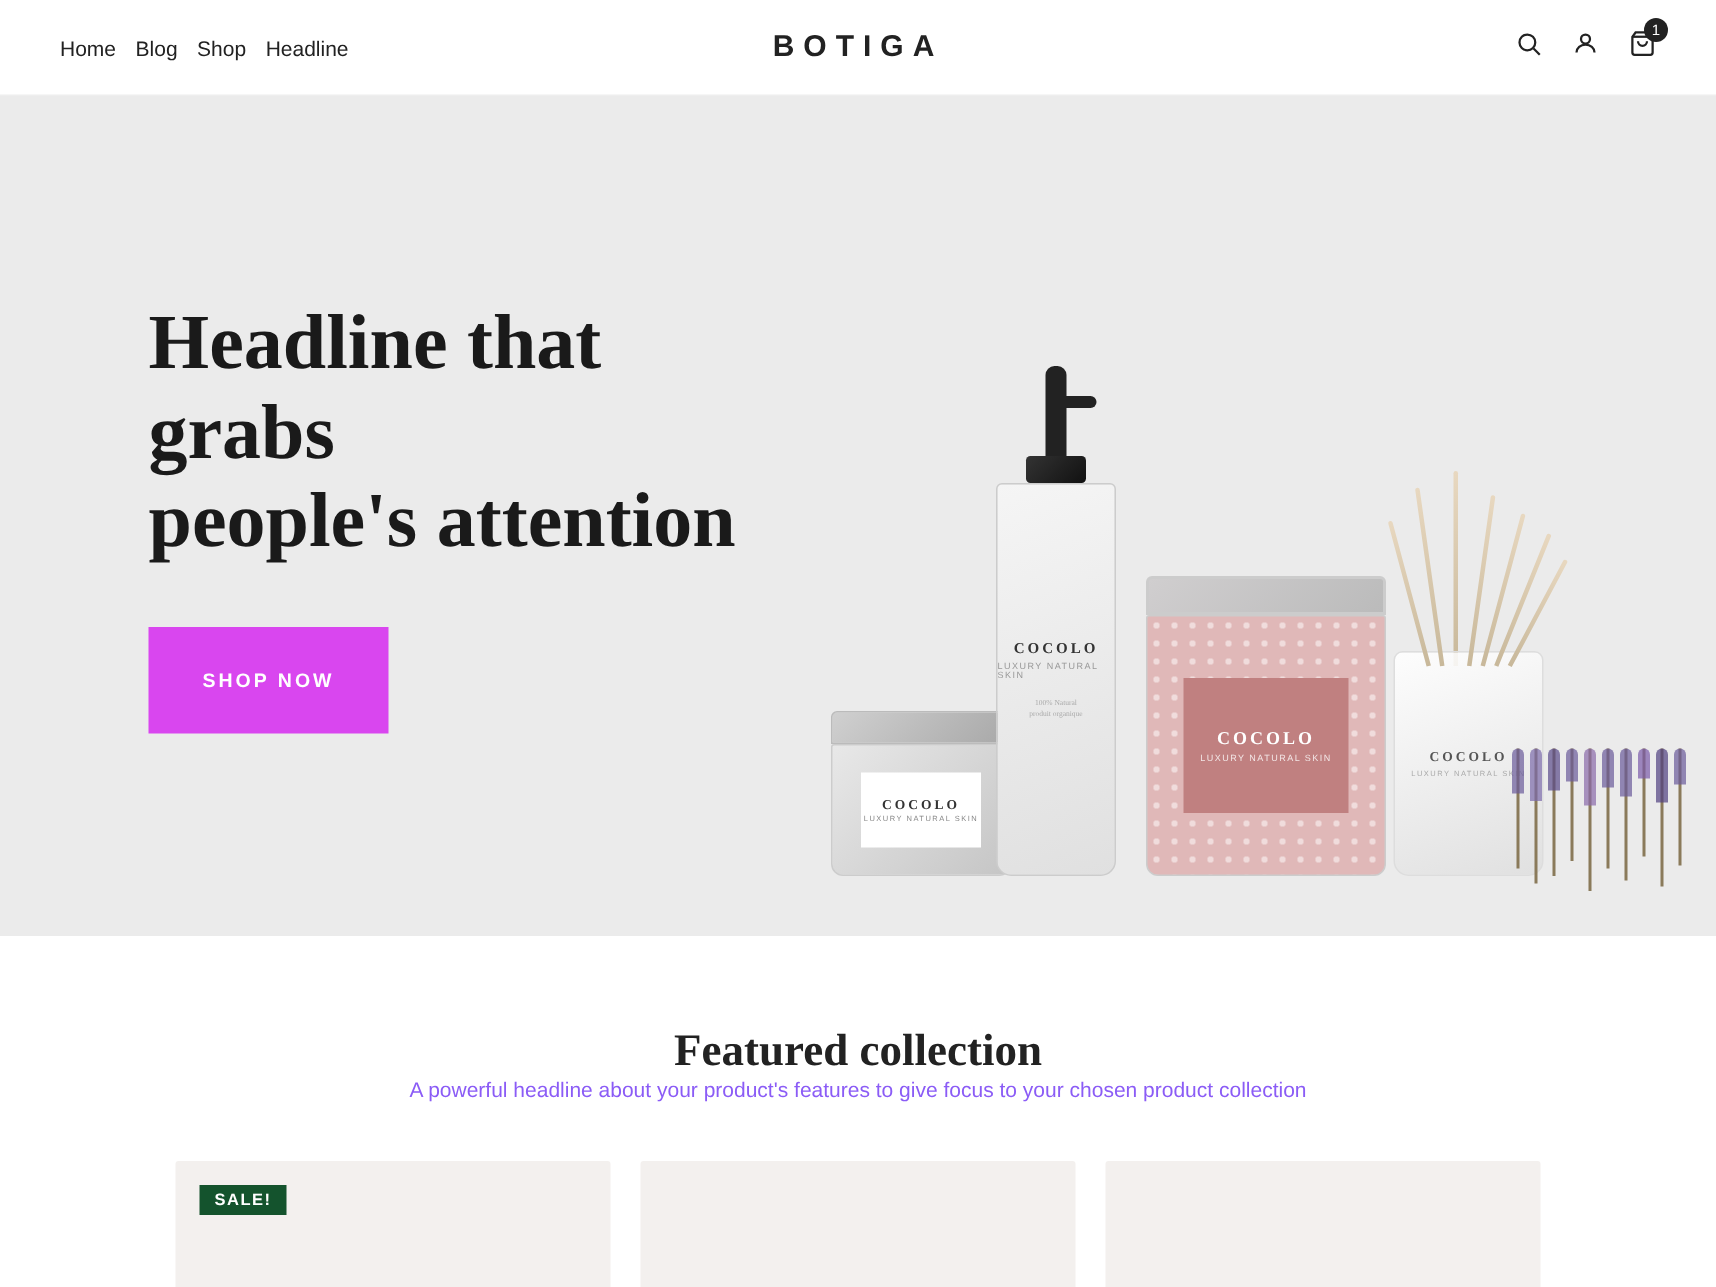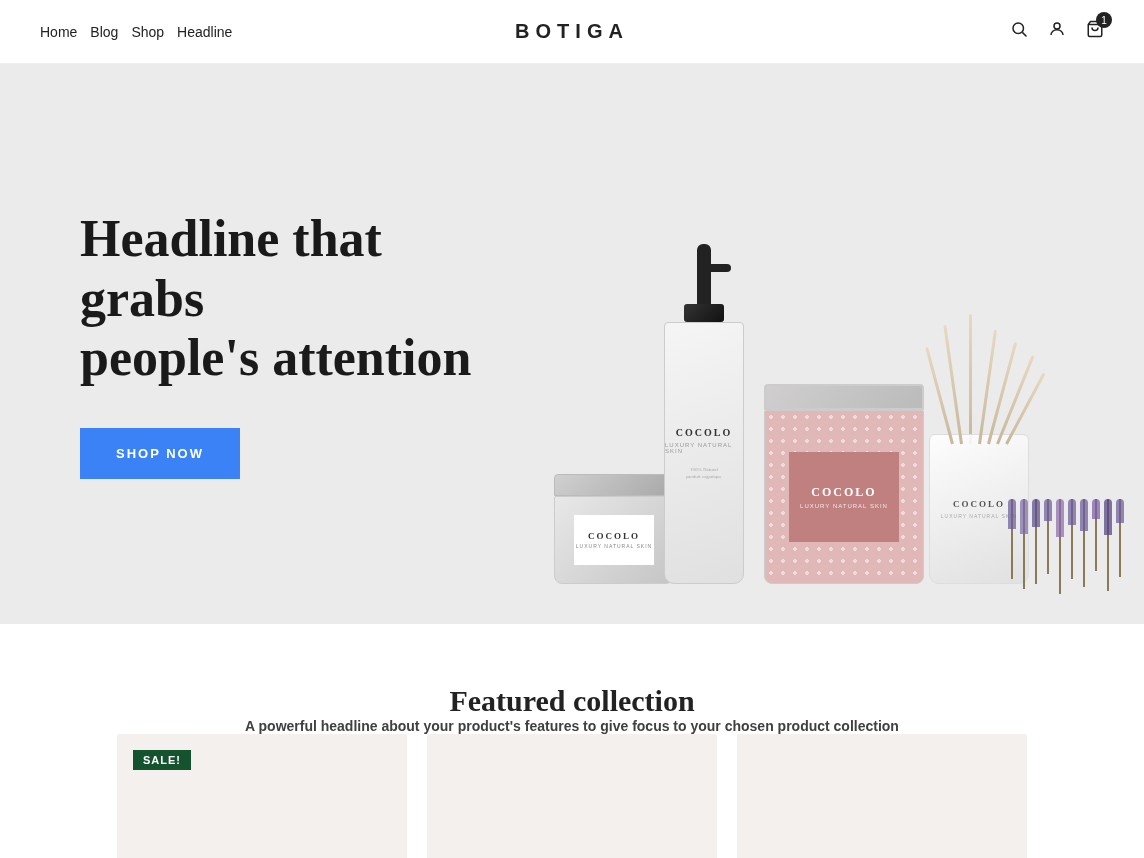--- a/index.html
+++ b/index.html
@@ -61,34 +61,35 @@
       min-height: 560px;
       display: flex;
       align-items: center;
       position: relative;
       overflow: hidden;
     }
     .hero-text {
       padding: 60px 80px;
       z-index: 2;
       max-width: 580px;
+      margin-left: 19px;
     }
     .hero-headline {
       font-family: Georgia, serif;
       font-size: 52px;
       font-weight: 700;
       color: #1a1a1a;
       line-height: 1.15;
       margin-bottom: 40px;
     }
     .shop-now-btn {
-      background: #3b82f6;
+      background: #d946ef;
       color: #fff;
       border: none;
-      padding: 18px 36px;
+      padding: 28px 36px;
       font-family: Arial, sans-serif;
       font-size: 13px;
       font-weight: 700;
       letter-spacing: 2px;
       cursor: pointer;
       text-transform: uppercase;
     }
 
     
     .hero-products {
@@ -376,22 +377,22 @@
     }
     .featured-title {
       font-family: Georgia, serif;
       font-size: 30px;
       color: #222;
       font-weight: 600;
     }
     .featured-subtitle {
       font-family: Arial, sans-serif;
       font-size: 14px;
-      color: #404040;
-      font-weight: bold;
+      color: #8b5cf6;
+      margin-bottom: 40px;
     }
 
     
     .product-grid {
       display: flex;
       gap: 20px;
       justify-content: center;
     }
     .product-card {
       width: 290px;

